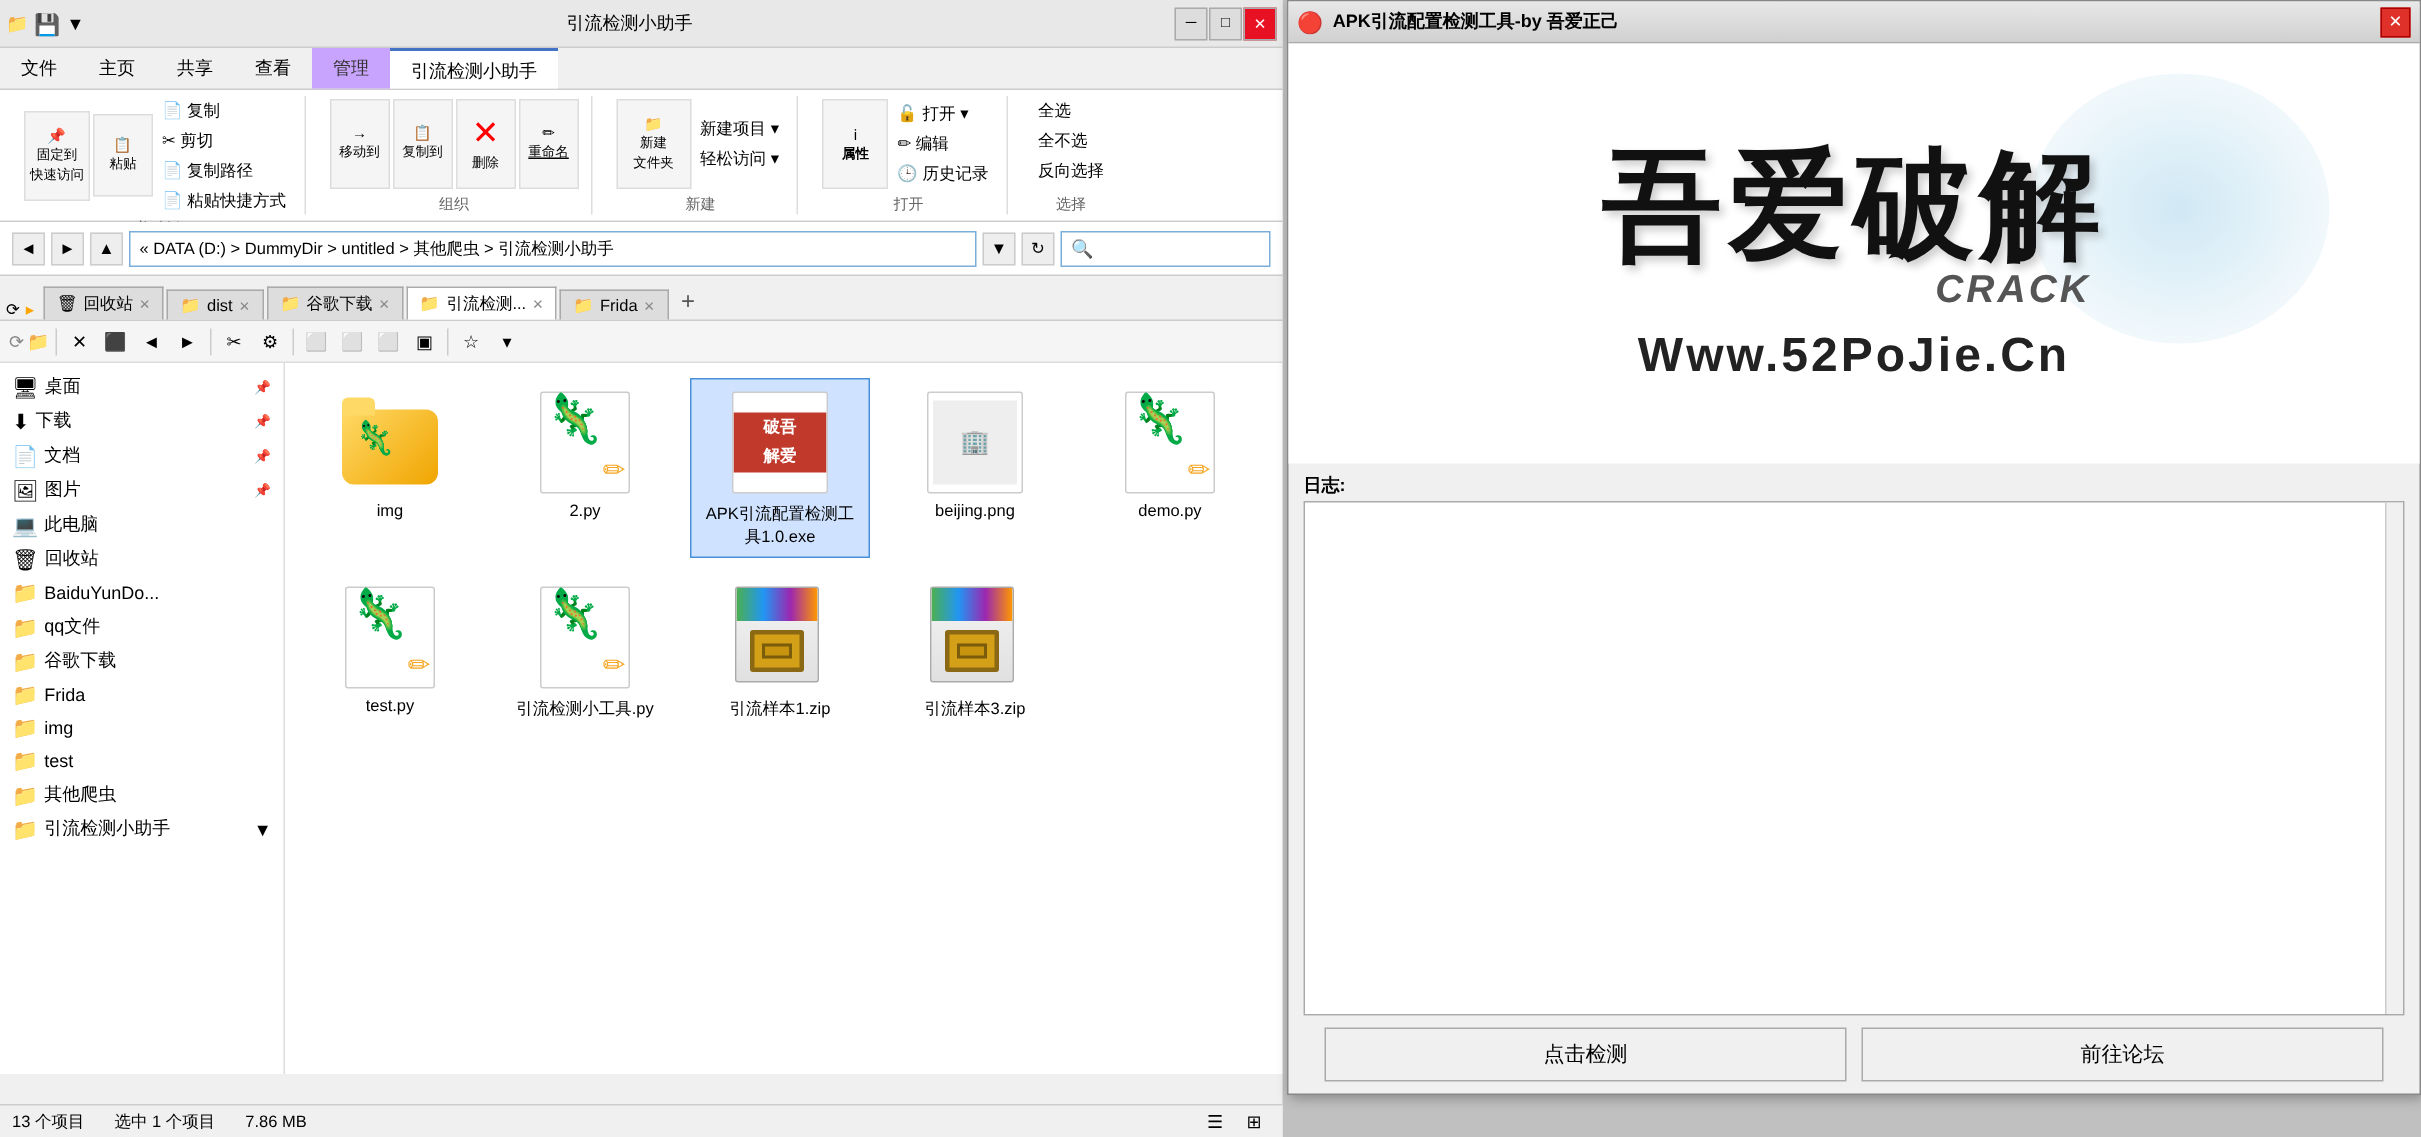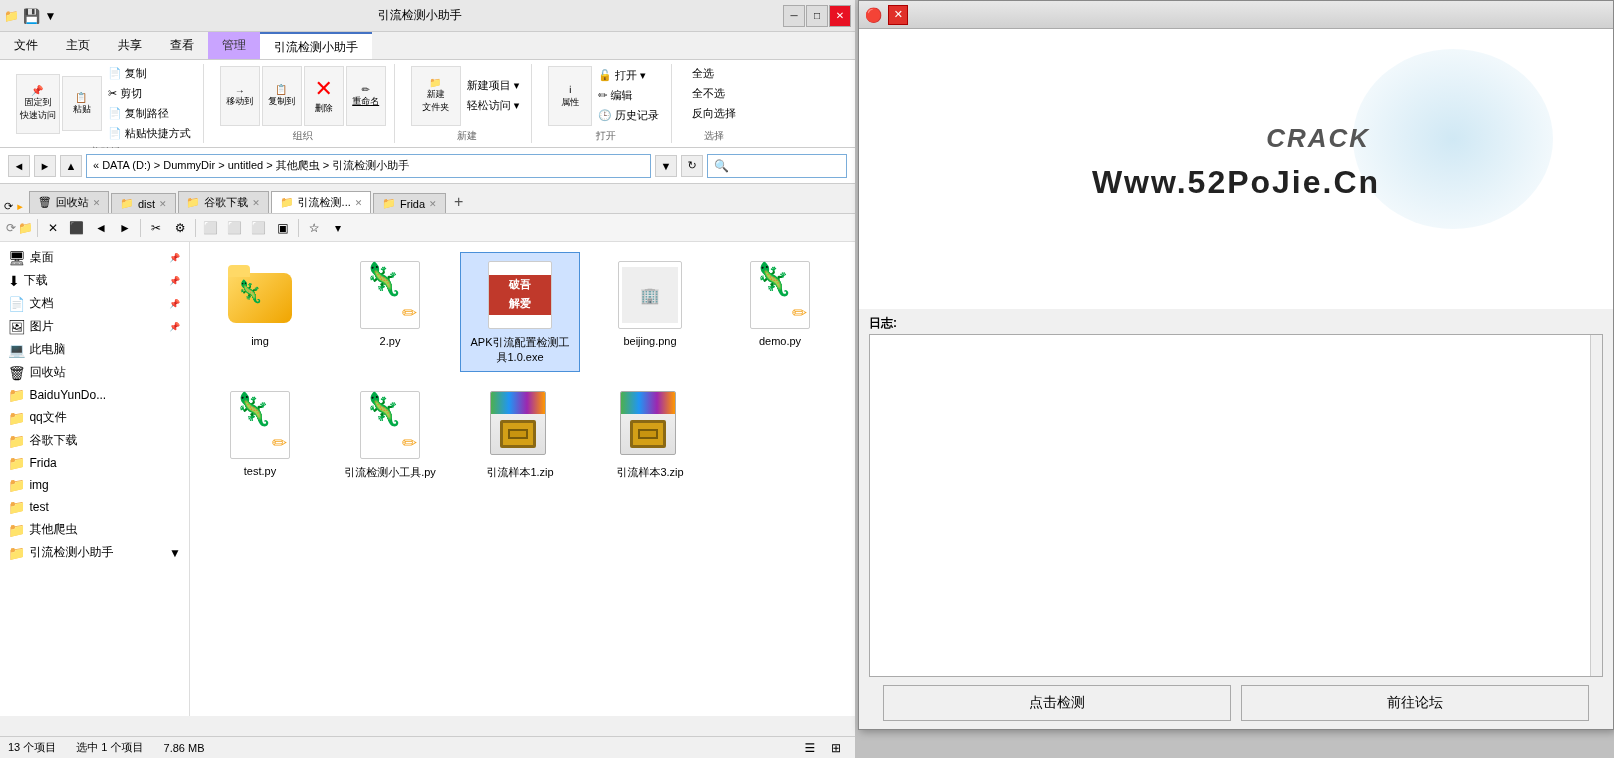--- a/index.html
+++ b/index.html
@@ -426,21 +426,21 @@
           <div class="ribbon-btn-small">轻松访问 ▾</div>
         </div>
       </div>
       <div class="ribbon-group-label">新建</div>
     </div>
 
     <div class="ribbon-group">
       <div class="ribbon-btns">
         <div class="ribbon-btn-large" style="width:44px;">
           <span>ℹ</span>
-          <span style="font-size:9px;">属性</span>
+          <span style="font-size:9px;font-weight:bold;">属性</span>
         </div>
         <div class="ribbon-col">
           <div class="ribbon-btn-small">🔓 打开 ▾</div>
           <div class="ribbon-btn-small">✏ 编辑</div>
           <div class="ribbon-btn-small">🕒 历史记录</div>
         </div>
       </div>
       <div class="ribbon-group-label">打开</div>
     </div>
 
@@ -703,26 +703,28 @@
       <div class="tool-btn">☰</div>
       <div class="tool-btn">⊞</div>
     </div>
   </div>
 </div>
 
 <div class="apk-window">
 
   <div class="apk-title-bar">
     <span class="apk-title-icon">🔴</span>
+    <span class="apk-title-text">APK引流配置检测工具-by 吾爱正己</span>
     <div class="apk-close-btn">✕</div>
   </div>
 
   <div class="apk-logo-area">
     <div class="logo-bg-circle"></div>
     <div style="display:flex;flex-direction:column;align-items:center;z-index:2;position:relative;">
+      <div style="font-size:80px;font-weight:900;color:#111;font-family:'Microsoft YaHei',sans-serif;text-shadow:3px 3px 6px rgba(0,0,0,0.2);letter-spacing:4px;">吾爱破解</div>
       <div style="position:relative;align-self:flex-end;margin-top:-15px;margin-right:10px;">
         <span style="font-size:26px;font-style:italic;font-weight:bold;color:#555;letter-spacing:2px;font-family:Arial;">CRACK</span>
       </div>
       <div style="font-size:32px;font-weight:bold;color:#222;letter-spacing:2px;font-family:Arial;margin-top:10px;">Www.52PoJie.Cn</div>
     </div>
   </div>
 
   <div class="apk-log-label">日志:</div>
 
   <div class="apk-log-area">

